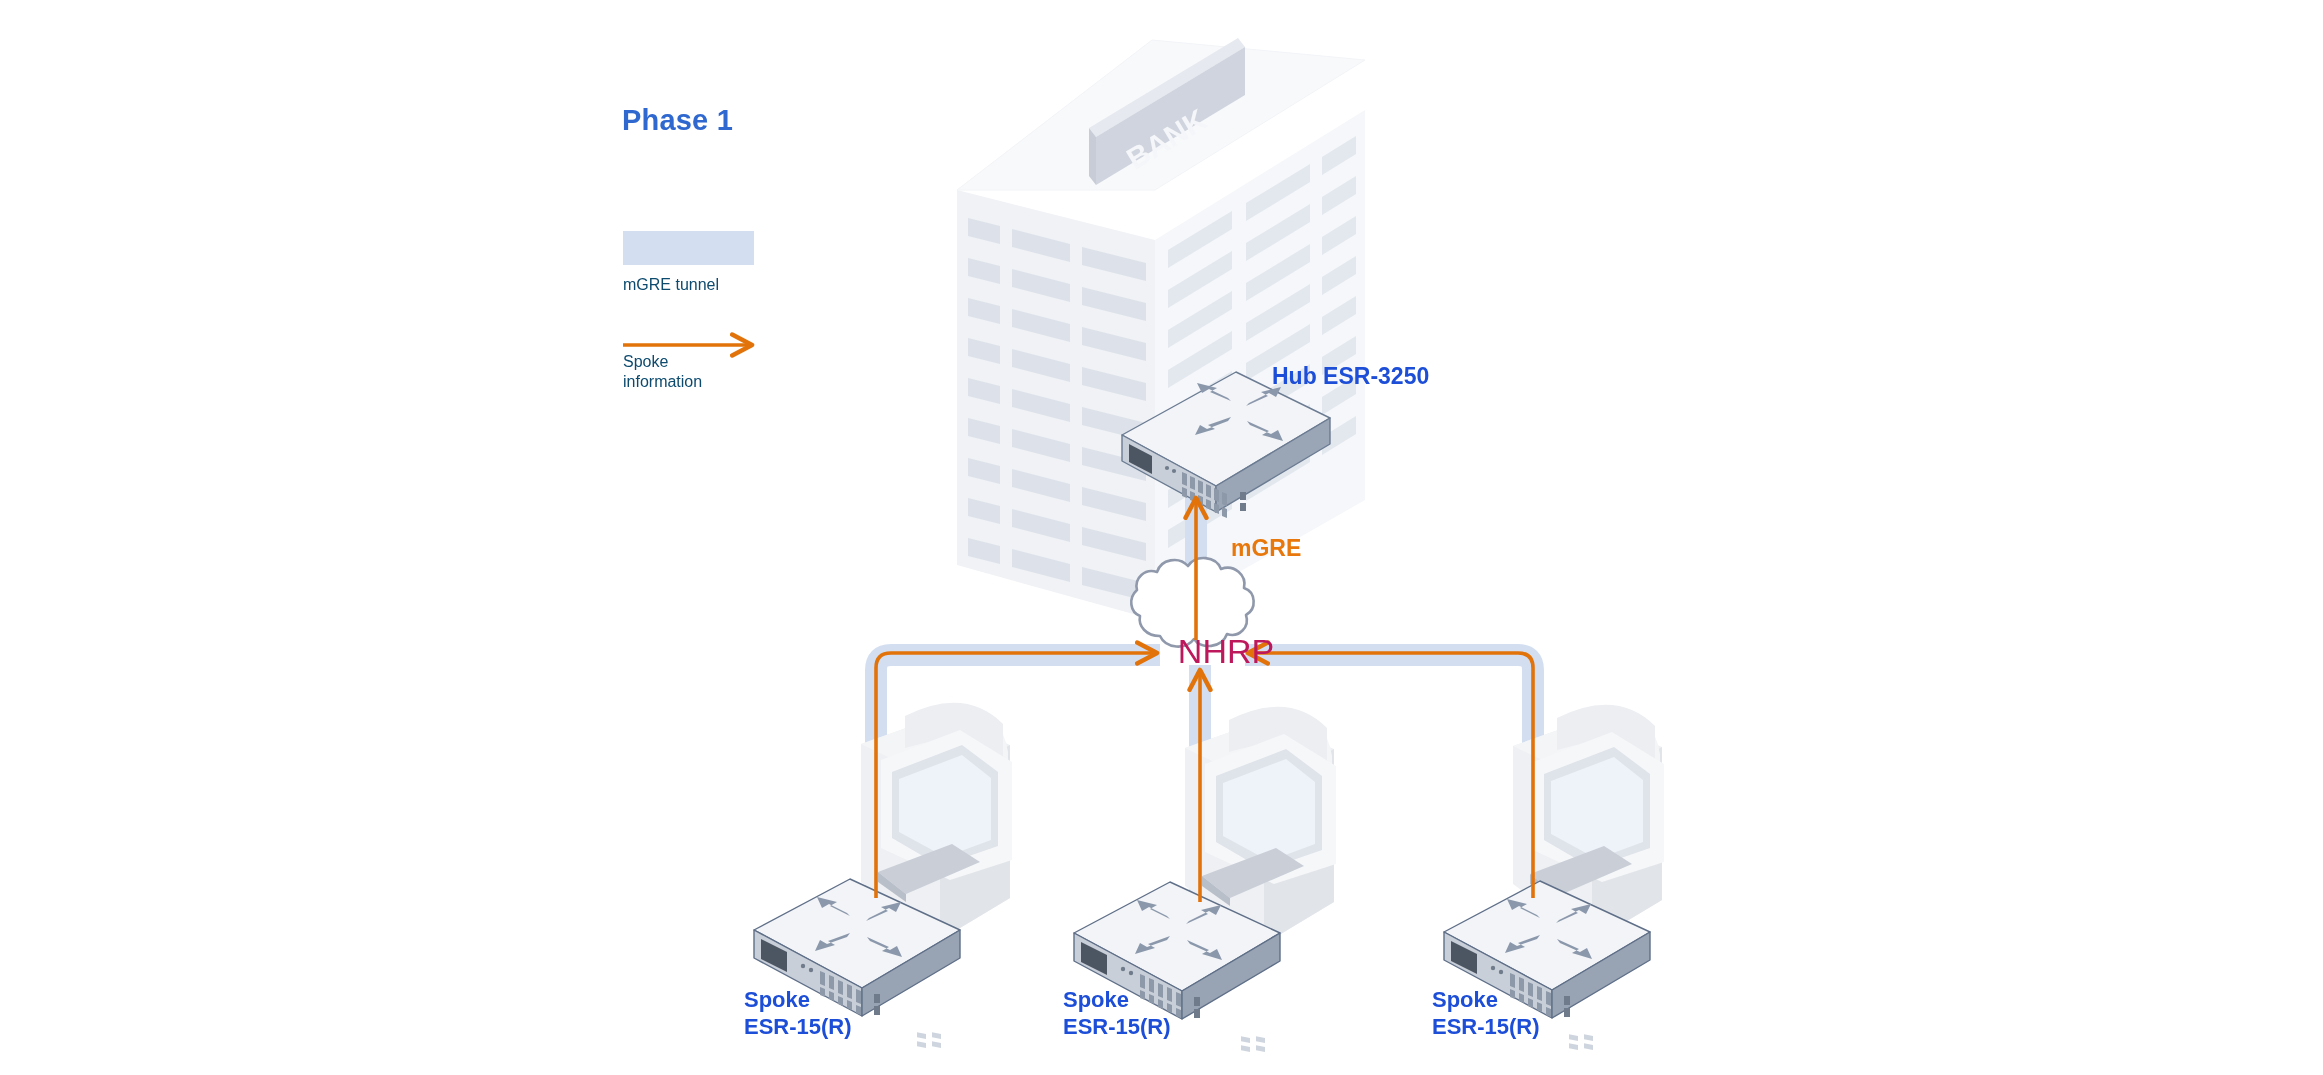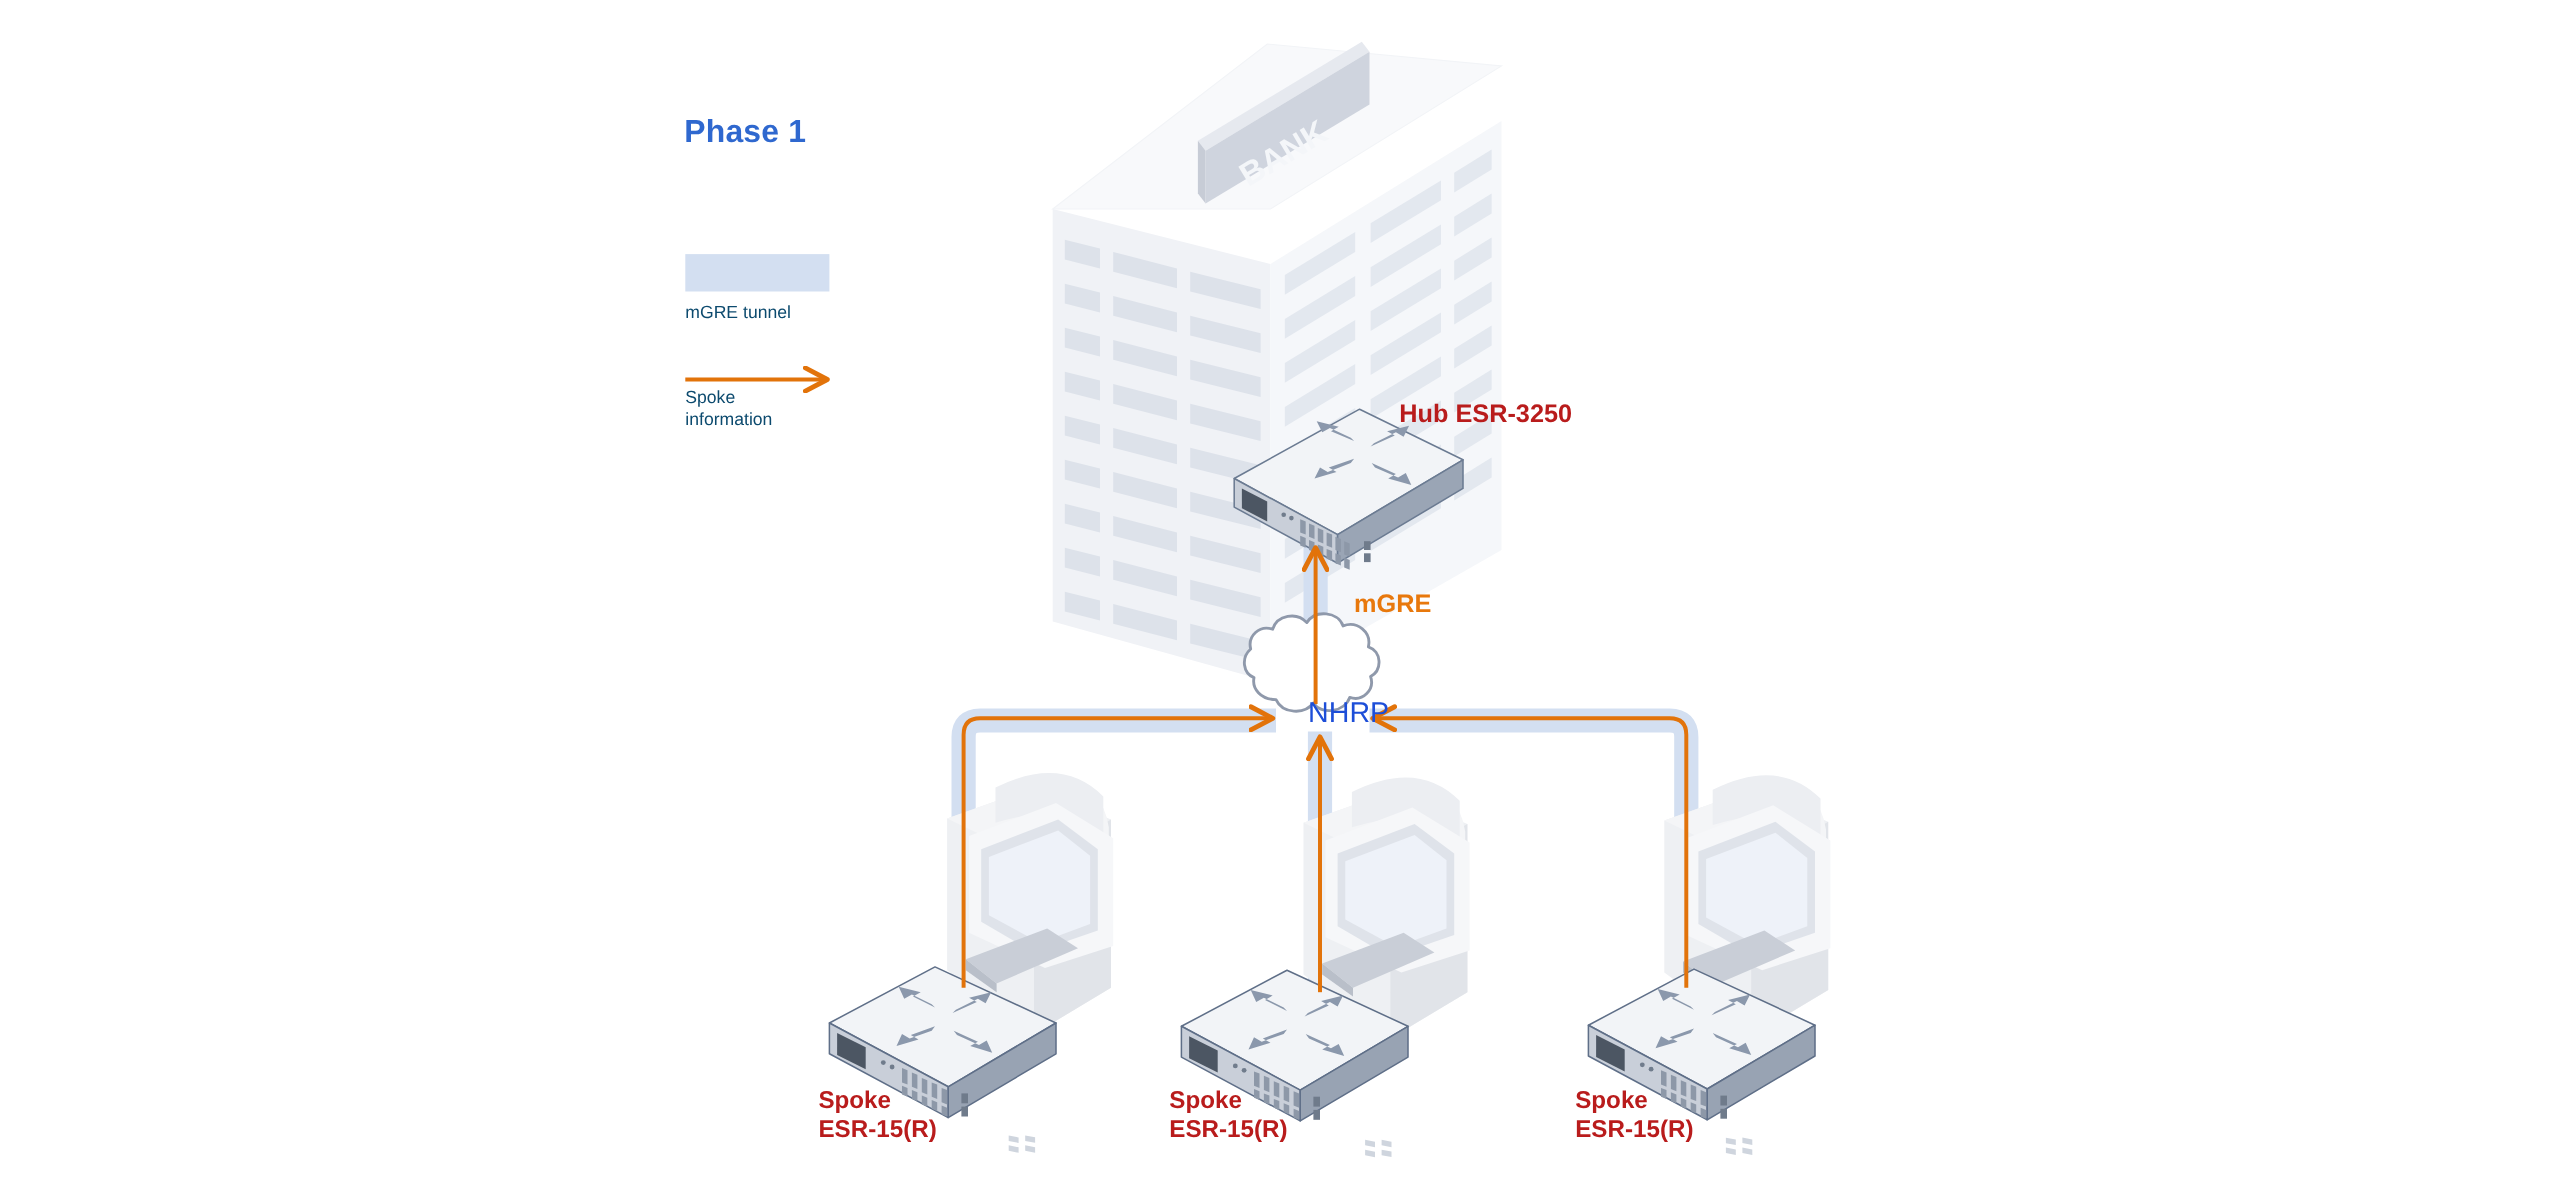--- a/index.html
+++ b/index.html
@@ -17,36 +17,36 @@
     background:#d3dff1;
   }
   .legend-label{
     position:absolute; font-size:16px; color:#0c4a6e; line-height:1.24;
     white-space:pre-line;
   }
   #legend-mgre-label{ left:623px; top:275px; }
   #legend-route-label{ left:623px; top:352px; }
 
   .node-label{
-    position:absolute; font-size:22px; font-weight:bold; color:#b91c1c;
+    position:absolute; font-size:22px; font-weight:bold; color:#1d4ed8;
     line-height:1.22; white-space:pre-line;
   }
   #label-hub{ left:1272px; top:362px; font-size:23px; }
   #label-spoke-0{ left:744px; top:987px; }
   #label-spoke-1{ left:1063px; top:987px; }
   #label-spoke-2{ left:1432px; top:987px; }
 
   .flow-label{
     position:absolute; font-size:23px; font-weight:bold; color:#e8780c;
   }
   #label-mgre-vertical{ left:1207px; top:535px;margin-left:24px; }
 
   .cloud-text{
     position:absolute; left:1163px; top:632px; width:126px; text-align:center;
-    font-size:26px; color:#1d4ed8;
+    font-size:34px; color:#be185d;
   }
 </style>
 </head>
 <body>
 
 <div id="stage">
 
   <svg id="scene" viewBox="0 0 2323 1075">
     <defs>
       <marker id="arrow-orange" viewBox="0 0 12 12" refX="9.5" refY="6" markerWidth="7" markerHeight="7" orient="auto-start-reverse">

